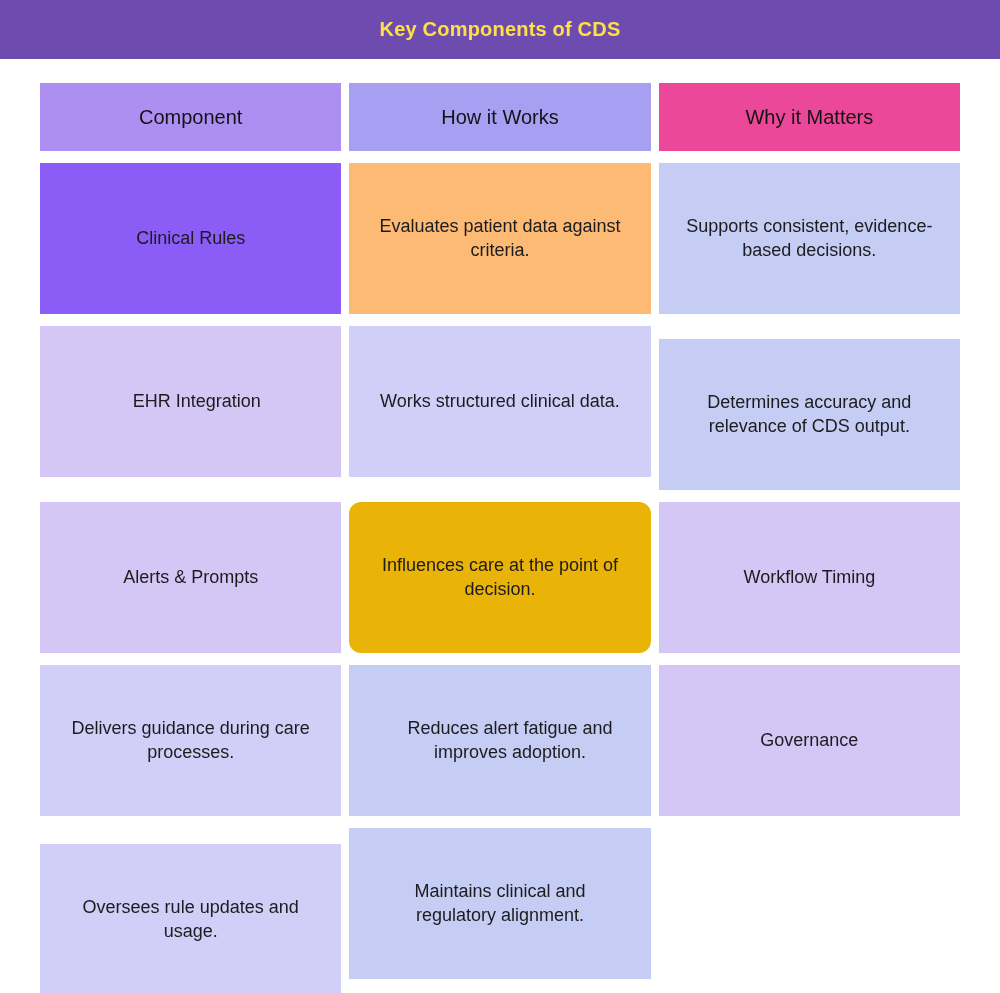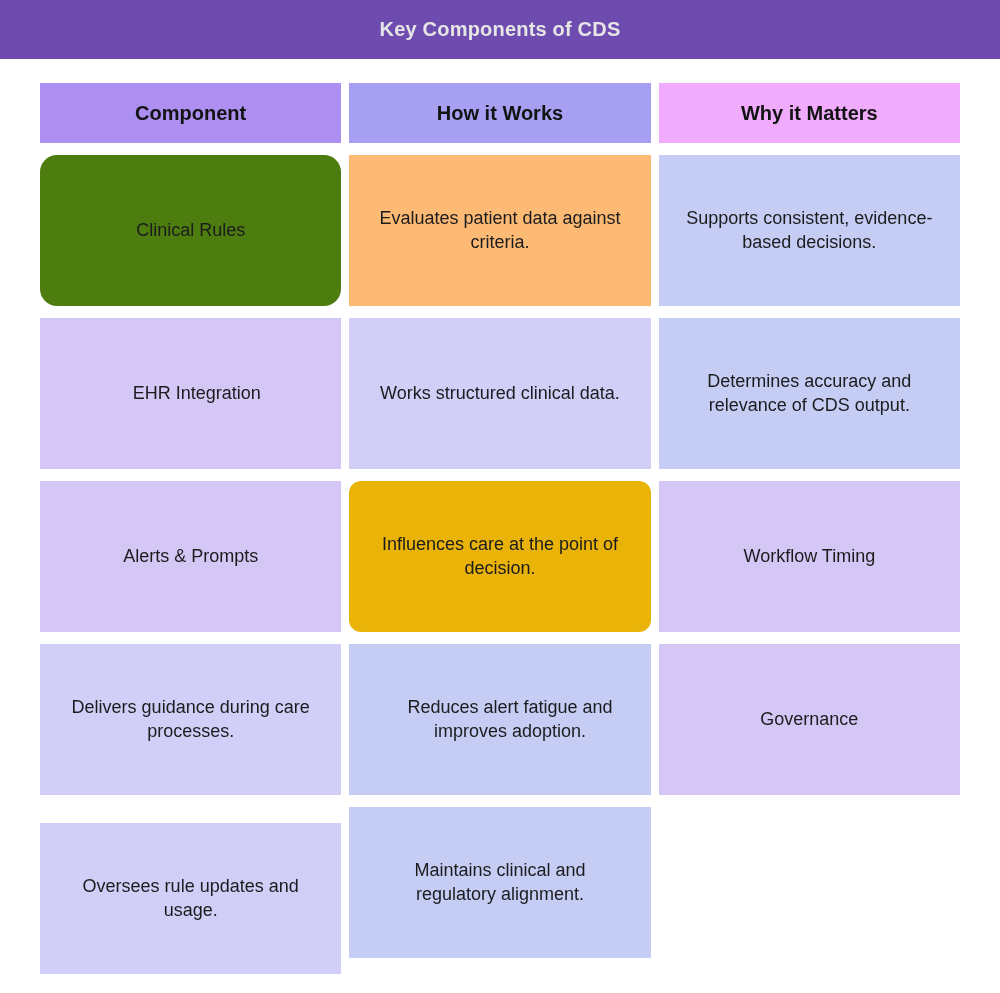--- a/index.html
+++ b/index.html
@@ -27,61 +27,61 @@
     letter-spacing: 0.2px;
   }
   .grid {
     margin: 24px 40px 0 40px;
     display: grid;
     grid-template-columns: repeat(3, 1fr);
     column-gap: 8px;
     row-gap: 12px;
   }
   .header-cell {
-    height: 60px;
+    height: 68px;
     display: flex;
     align-items: center;
     justify-content: center;
     text-align: center;
     font-size: 20px;
-    font-weight: 700;
+    font-weight: 400;
     color: #131313;
   }
   .cell {
     height: 151px;
     display: flex;
     align-items: center;
     justify-content: center;
     text-align: center;
     font-size: 18px;
     line-height: 1.32;
     color: #1c1c1e;
     padding: 0 24px;
     box-sizing: border-box;
   }
 </style>
 </head>
 <body>
 
 <div class="banner" style="background: rgb(110, 76, 175);">
-  <div class="banner-title" style="color: #e5e5e5;">Key Components of CDS</div>
+  <div class="banner-title" style="color: #fde047;">Key Components of CDS</div>
 </div>
 
 <div class="grid">
   <div class="header-cell" style="background: rgb(173, 143, 242);">Component</div>
   <div class="header-cell" style="background: rgb(167, 160, 242);">How it Works</div>
-  <div class="header-cell" style="background: #f0abfc; text-align: right;">Why it Matters</div>
+  <div class="header-cell" style="background: #ec4899; text-align: right;">Why it Matters</div>
 
-  <div class="cell" style="background: #4d7c0f; border-radius: 17px;">Clinical Rules</div>
+  <div class="cell" style="background: #8b5cf6;">Clinical Rules</div>
   <div class="cell" style="background: #fdba74;">Evaluates patient data against criteria.</div>
   <div class="cell" style="background: rgb(197, 205, 244);">Supports consistent, evidence-based decisions.</div>
 
   <div class="cell" style="background: rgb(212, 199, 245); padding-left: 36px;">EHR Integration</div>
   <div class="cell" style="background: rgb(209, 207, 247);">Works structured clinical data.</div>
-  <div class="cell" style="background: rgb(197, 205, 244);">Determines accuracy and relevance of CDS output.</div>
+  <div class="cell" style="background: rgb(197, 205, 244); margin-top: 13px;">Determines accuracy and relevance of CDS output.</div>
 
   <div class="cell" style="background: rgb(212, 199, 245);">Alerts &amp; Prompts</div>
   <div class="cell" style="background: #eab308; border-radius: 12px;">Influences care at the point of decision.</div>
 
   <div class="cell" style="background: rgb(212, 199, 245);">Workflow Timing</div>
   <div class="cell" style="background: rgb(209, 207, 247);">Delivers guidance during care processes.</div>
   <div class="cell" style="background: rgb(197, 205, 244); padding-left: 44px;">Reduces alert fatigue and improves adoption.</div>
 
   <div class="cell" style="background: rgb(212, 199, 245);">Governance</div>
   <div class="cell" style="background: rgb(209, 207, 247); margin-top: 16px;">Oversees rule updates and usage.</div>

